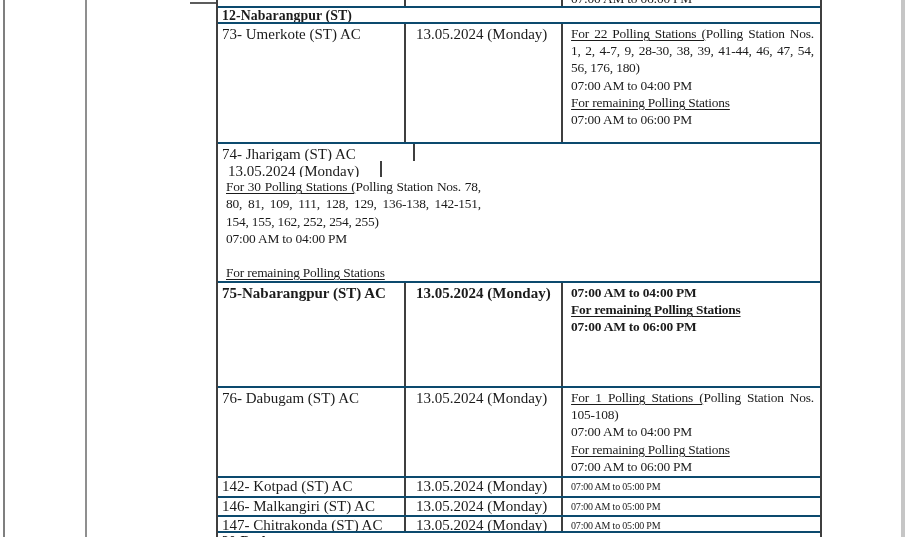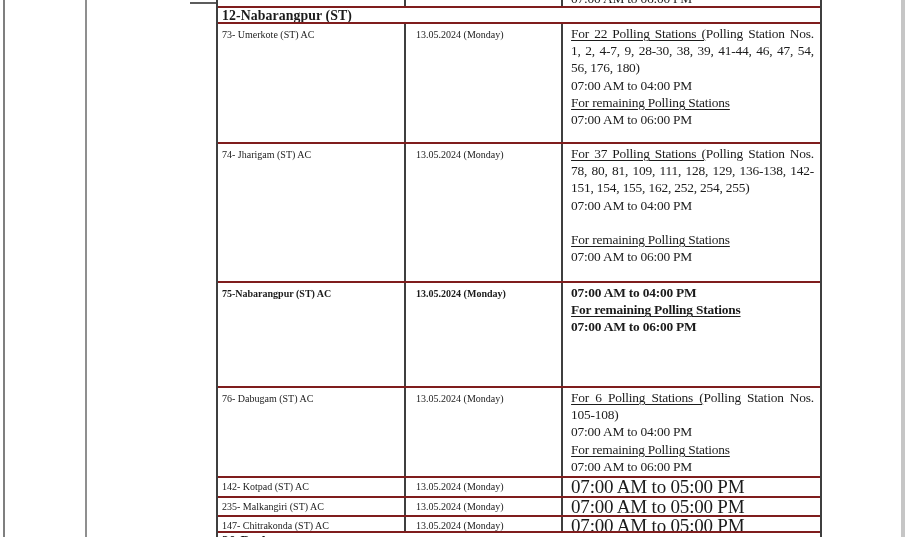--- a/index.html
+++ b/index.html
@@ -17,50 +17,50 @@
   .vline-col2 { left: 85px; width: 2px; background: #8f8f8f; }
   .vline-scan-edge { left: 901px; width: 4px; background: #c6c6c6; }
   .top-dash { position: absolute; left: 190px; top: 2px; width: 26px; height: 2px; background: #5c5c5c; }
 
   .table-area {
     position: absolute; left: 216px; top: 0;
     width: 606px; height: 537px;
     border-left: 2px solid #3f3f3f;
     border-right: 2px solid #3f3f3f;
   }
-  .trow { display: flex; border-bottom: 2px solid #7f1d1d; overflow: hidden; }
+  .trow { display: flex; border-bottom: 2px solid #0c4a6e; overflow: hidden; }
   .trow:last-child { border-bottom: none; }
   .cell { overflow: hidden; }
   .cell-const  { width: 197px; border-right: 2px solid #3f3f3f; padding: 2px 3px 0 4px; }
   .cell-date   { width: 164px; border-right: 2px solid #3f3f3f; padding: 2px 3px 0 10px; }
   .cell-times  { width: 269px; padding: 1px 6px 0 8px; }
 
   .row-partial-top { height: 8px; }
   .row-header { height: 16px; }
   .row-73 { height: 120px; }
-  .row-74 { height: 139px; }
+  .row-74 { height: 139px; flex-direction: column; }
   .row-75 { height: 105px; font-weight: bold; }
   .row-76 { height: 90px; justify-content: flex-end; }
   .row-simple-1 { height: 20px; }
   .row-simple-2 { height: 19px; }
   .row-simple-3 { height: 16px; }
   .row-partial-bottom { height: 4px; }
 
-  .txt { font-size: 10px; line-height: 17px; }
+  .txt { font-size: 15px; line-height: 17px; }
   .header-txt {
     font-weight: 700; font-size: 13.8px; line-height: 15px;
     padding-left: 4px; letter-spacing: 0.1px;
   }
   .times-block { font-size: 13.4px; line-height: 17.2px; letter-spacing: -0.2px; }
   .stations-para { text-align: justify; }
   .u { text-decoration: underline; text-decoration-thickness: 1px; text-underline-offset: 2px; }
   .spacer { height: 17px; }
   .clip-top-text { margin-top: -11px; font-size: 13.4px; line-height: 17px; letter-spacing: -0.2px; }
   .clip-bottom-text { font-weight: 700; font-size: 13.8px; line-height: 15px; padding: 1px 0 0 4px; }
-  .small-hours { font-size: 19px; line-height: 15px; padding-top: 1px; letter-spacing: -0.2px; }
+  .small-hours { font-size: 10px; line-height: 15px; padding-top: 1px; letter-spacing: -0.2px; }
   .small-line { line-height: 15px; padding-top: 1px; }
 </style>
 </head>
 <body>
 
 <div class="page">
 
   <div class="vline vline-pageleft"></div>
   <div class="vline vline-col2"></div>
   <div class="top-dash"></div>
@@ -87,21 +87,21 @@
         <div>07:00 AM to 04:00 PM</div>
         <div class="u">For remaining Polling Stations</div>
         <div>07:00 AM to 06:00 PM</div>
       </div>
     </div>
 
     <div class="trow row-74">
       <div class="cell cell-const txt">74- Jharigam (ST) AC</div>
       <div class="cell cell-date txt">13.05.2024 (Monday)</div>
       <div class="cell cell-times times-block">
-        <div class="stations-para"><span class="u">For 37 Polling Stations (</span><span>Polling Station Nos. 78, 80, 81, 109, 111, 128, 129, 136-138, 142-151, 154, 155, 162, 252, 254, 255)</span></div>
+        <div class="stations-para"><span class="u">For 30 Polling Stations (</span><span>Polling Station Nos. 78, 80, 81, 109, 111, 128, 129, 136-138, 142-151, 154, 155, 162, 252, 254, 255)</span></div>
         <div>07:00 AM to 04:00 PM</div>
         <div class="spacer"></div>
         <div class="u">For remaining Polling Stations</div>
         <div>07:00 AM to 06:00 PM</div>
       </div>
     </div>
 
     <div class="trow row-75">
       <div class="cell cell-const txt">75-Nabarangpur (ST) AC</div>
       <div class="cell cell-date txt">13.05.2024 (Monday)</div>
@@ -109,35 +109,35 @@
         <div>07:00 AM to 04:00 PM</div>
         <div class="u">For remaining Polling Stations</div>
         <div>07:00 AM to 06:00 PM</div>
       </div>
     </div>
 
     <div class="trow row-76">
       <div class="cell cell-const txt">76- Dabugam (ST) AC</div>
       <div class="cell cell-date txt">13.05.2024 (Monday)</div>
       <div class="cell cell-times times-block">
-        <div class="stations-para"><span class="u">For 6 Polling Stations (</span><span>Polling Station Nos. 105-108)</span></div>
+        <div class="stations-para"><span class="u">For 1 Polling Stations (</span><span>Polling Station Nos. 105-108)</span></div>
         <div>07:00 AM to 04:00 PM</div>
         <div class="u">For remaining Polling Stations</div>
         <div>07:00 AM to 06:00 PM</div>
       </div>
     </div>
 
     <div class="trow row-simple-1">
       <div class="cell cell-const txt small-line">142- Kotpad (ST) AC</div>
       <div class="cell cell-date txt small-line">13.05.2024 (Monday)</div>
       <div class="cell cell-times small-hours">07:00 AM to 05:00 PM</div>
     </div>
 
     <div class="trow row-simple-2">
-      <div class="cell cell-const txt small-line">235- Malkangiri (ST) AC</div>
+      <div class="cell cell-const txt small-line">146- Malkangiri (ST) AC</div>
       <div class="cell cell-date txt small-line">13.05.2024 (Monday)</div>
       <div class="cell cell-times small-hours">07:00 AM to 05:00 PM</div>
     </div>
 
     <div class="trow row-simple-3">
       <div class="cell cell-const txt small-line">147- Chitrakonda (ST) AC</div>
       <div class="cell cell-date txt small-line">13.05.2024 (Monday)</div>
       <div class="cell cell-times small-hours">07:00 AM to 05:00 PM</div>
     </div>
 

